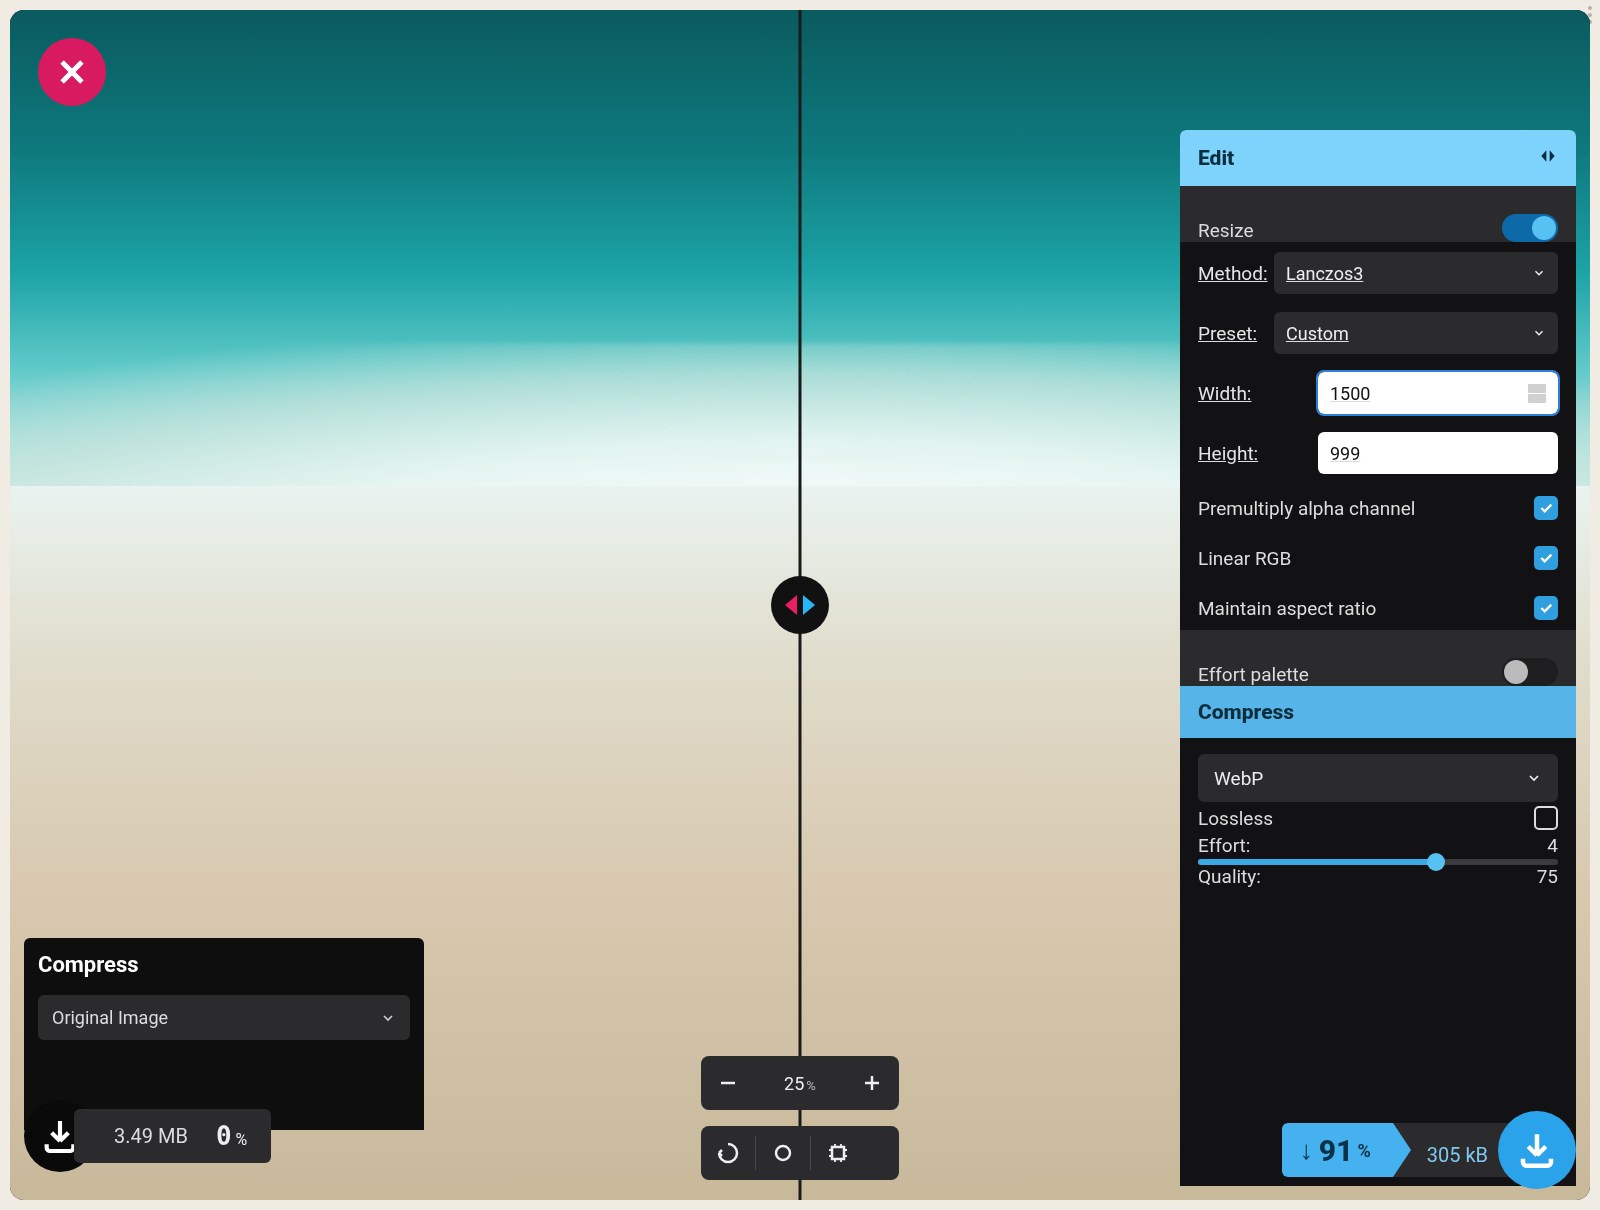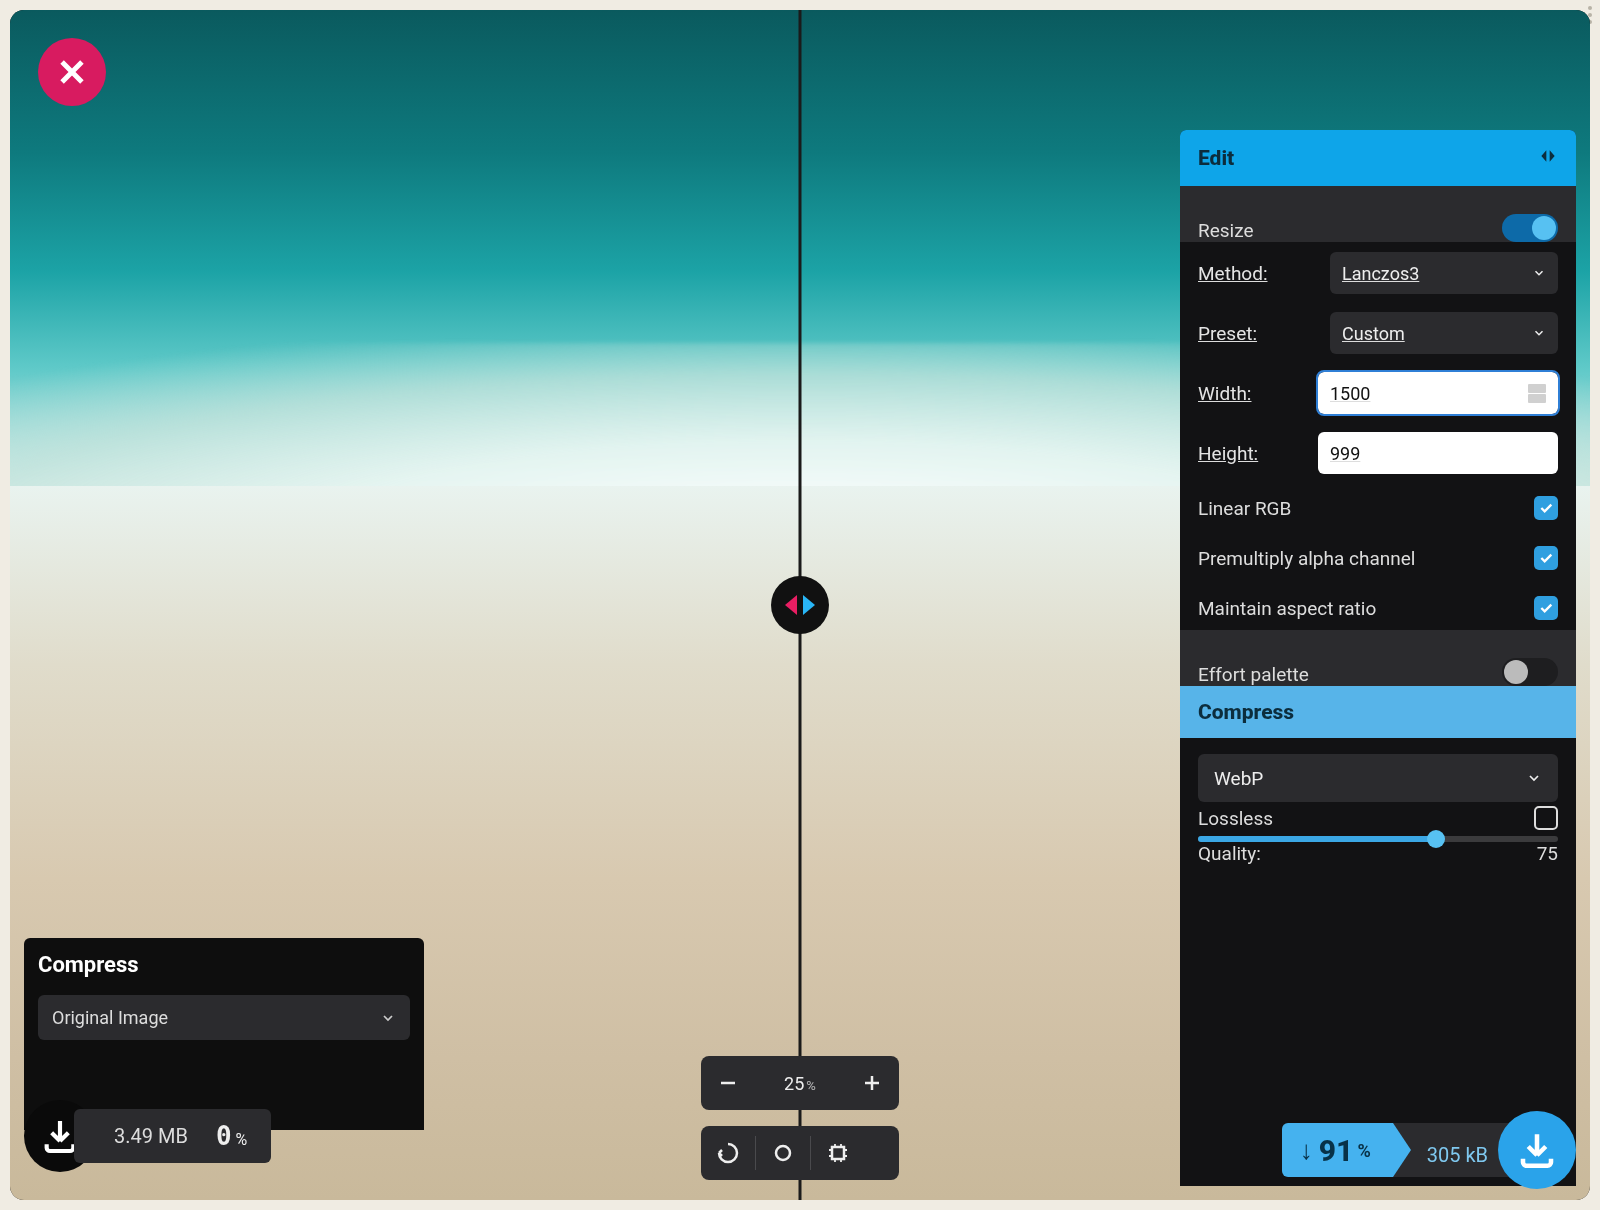--- a/index.html
+++ b/index.html
@@ -45,33 +45,33 @@
 .toolbar { position:absolute; bottom:20px; left:50%; transform:translateX(-50%); display:flex; gap:16px;flex-direction:column; }
 .tb-group { background:#2b2b2e; border-radius:8px; display:flex; align-items:center; overflow:hidden; }
 .tb-btn { width:54px; height:54px; display:flex; align-items:center; justify-content:center; cursor:pointer; }
 .tb-btn svg { width:24px; height:24px; stroke:#eee; stroke-width:2.5; fill:none; }
 .zoom-label { width:90px; text-align:center; color:#eee; font-size:18px; }
 .zoom-label small { font-size:13px; opacity:.7; margin-left:2px;}
 .tb-sep { width:1px; height:34px; background:#4a4a4d; }
 
 
 .sidebar { position:absolute; top:120px; right:14px; width:396px; bottom:14px; background:#121214; border-radius:6px 6px 0 0; display:flex; flex-direction:column; color:#ddd; overflow:hidden; }
-.side-header { background:#0ea5e9; color:#0c2d3d; height:56px; display:flex; align-items:center; justify-content:space-between; padding:8px 18px; font-weight:800; font-size:21px; }
+.side-header { background:#7dd3fc; color:#0c2d3d; height:56px; display:flex; align-items:center; justify-content:space-between; padding:8px 18px; font-weight:800; font-size:21px; }
 .side-header .collapse svg { width:20px; height:20px; fill:#0c2d3d; }
 .section-row { background:#2b2b2e; height:56px; display:flex; align-items:flex-end; justify-content:space-between; padding:0 18px; font-size:19px; }
 .toggle { width:56px; height:28px; border-radius:14px; background:#1e1e20; position:relative; cursor:pointer; }
 .toggle.on { background:#0d6aa8; }
 .toggle .knob { position:absolute; top:2px; width:24px; height:24px; border-radius:50%; background:#ccc; }
 .toggle.on .knob { right:2px; background:#57c1f2; }
 .toggle.off .knob { left:2px; background:#bbb; }
 
 .form-area { padding:10px 18px 6px; display:flex; flex-direction:column; gap:18px; }
 .field-row { display:flex; align-items:center; justify-content:space-between; font-size:19px;text-decoration:underline; }
 .field-row label { color:#e4e4e4; }
-.sel { width:228px; height:42px; background:#2b2b2e; color:#eee; border:none; border-radius:6px; padding:4px 12px; font-size:18px; display:flex; align-items:center; justify-content:space-between; cursor:pointer; }
+.sel { width:284px; height:42px; background:#2b2b2e; color:#eee; border:none; border-radius:6px; padding:4px 12px; font-size:18px; display:flex; align-items:center; justify-content:space-between; cursor:pointer; }
 .sel svg { width:14px; height:14px; stroke:#eee; stroke-width:2.5; fill:none;}
 .num-input { width:240px; height:42px; background:#fff; color:#111; border:none; border-radius:6px; padding:0 12px; font-size:18px; display:flex; align-items:center; justify-content:space-between; }
 .num-input.focused { outline:2px solid #2f7fd6; outline-offset:0; }
 .spinner { width:18px; display:flex; flex-direction:column; gap:1px;}
 .spinner div { height:9px; background:#d0d0d0; border-radius:1px; }
 
 .chk-row { display:flex; align-items:center; justify-content:space-between; font-size:19px; padding:4px 0; }
 .chk { width:24px; height:24px; border-radius:5px; background:#2f9fe0; display:flex; align-items:center; justify-content:center; cursor:pointer; }
 .chk svg { width:16px; height:16px; stroke:#fff; stroke-width:3.5; fill:none; }
 .chk.empty { background:transparent; border:2.5px solid #ddd; }
@@ -243,29 +243,29 @@
         </div>
       </div>
       <div class="field-row">
         <label>Height:</label>
         <div class="num-input">
           <span>999</span>
         </div>
       </div>
 
       <div class="chk-row">
-        <span>Linear RGB</span>
+        <span>Premultiply alpha channel</span>
         <div class="chk">
             <svg viewBox="0 0 24 24">
               <path d="M5 12l5 5L20 7"></path>
             </svg>
           </div>
       </div>
       <div class="chk-row">
-        <span>Premultiply alpha channel</span>
+        <span>Linear RGB</span>
         <div class="chk">
             <svg viewBox="0 0 24 24">
               <path d="M5 12l5 5L20 7"></path>
             </svg>
           </div>
       </div>
       <div class="chk-row">
         <span>Maintain aspect ratio</span>
         <div class="chk">
             <svg viewBox="0 0 24 24">
@@ -291,20 +291,24 @@
         <span>WebP</span>
         <svg viewBox="0 0 24 24">
             <path d="M6 9l6 6 6-6"></path>
           </svg>
       </div>
       <div class="chk-row">
         <span>Lossless</span>
         <div class="chk empty"></div>
       </div>
       <div>
+        <div class="slider-row">
+          <span>Effort:</span>
+          <span>4</span>
+        </div>
         <div class="slider">
           <div class="fill" style="width:66%"></div>
           <div class="thumb" style="left:66%"></div>
         </div>
       </div>
       <div class="slider-row">
         <span>Quality:</span>
         <span>75</span>
       </div>
     </div>

